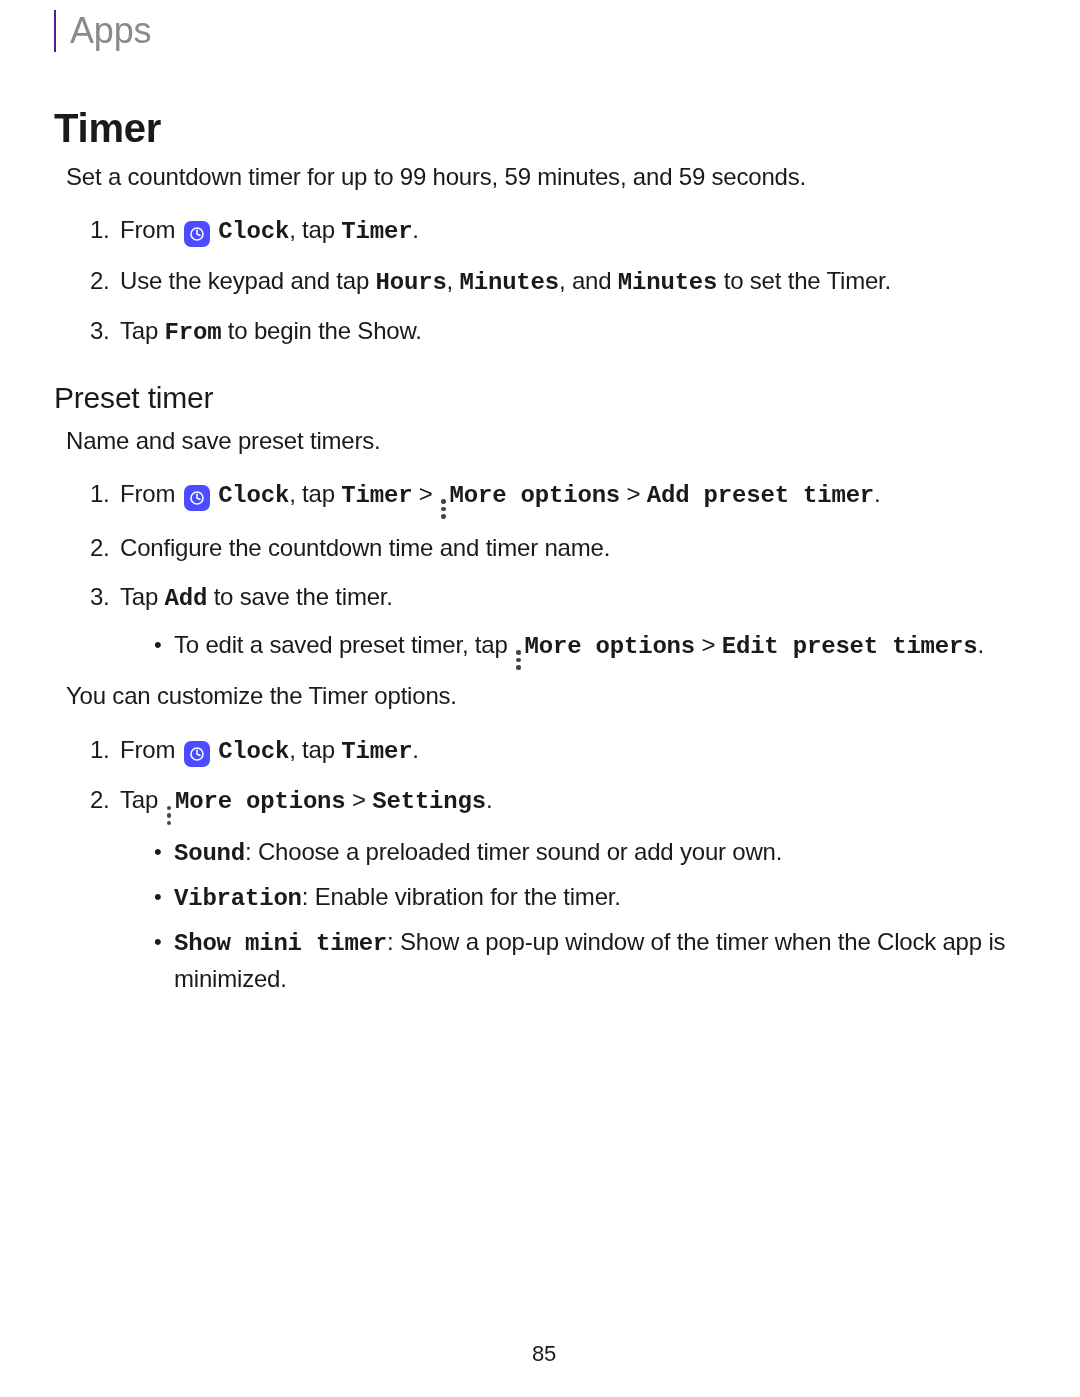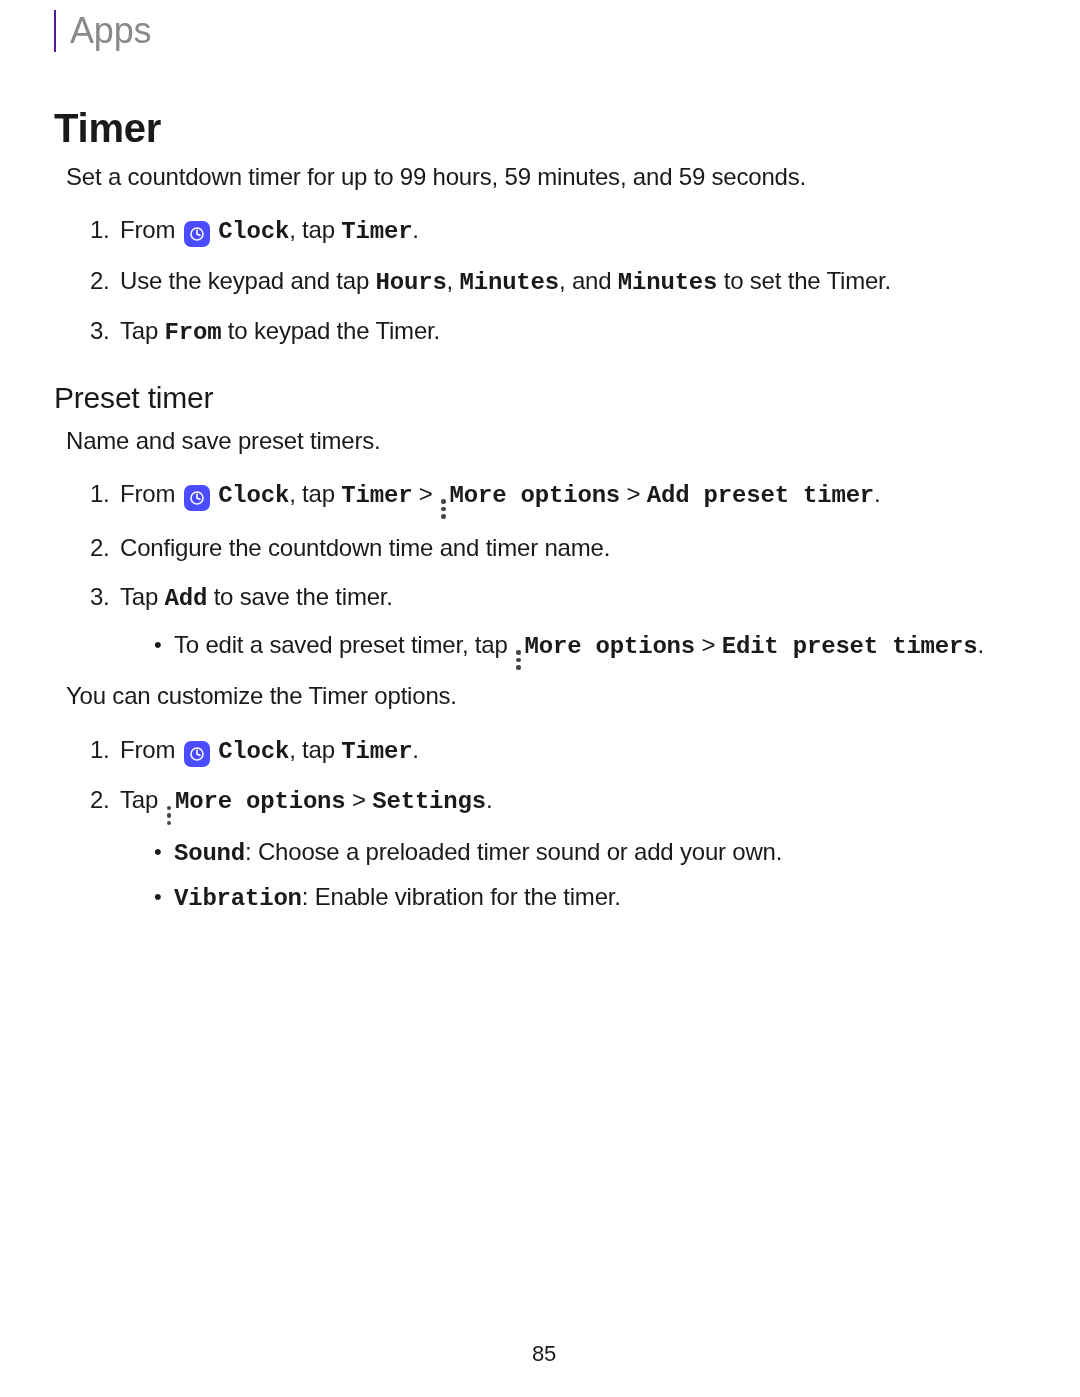--- a/index.html
+++ b/index.html
@@ -123,21 +123,21 @@
             <line x1="12" y1="12" x2="12" y2="7" stroke="#fff" stroke-width="2" stroke-linecap="round"></line>
             <line x1="12" y1="12" x2="16" y2="14" stroke="#fff" stroke-width="2" stroke-linecap="round"></line>
           </svg>
         </span>
       <span class="b">Clock</span><span>, tap </span><span class="b">Timer</span><span>.</span>
     </li>
     <li>
       <span>Use the keypad and tap </span><span class="b">Hours</span><span>, </span><span class="b">Minutes</span><span>, and </span><span class="b">Minutes</span><span> to set the Timer.</span>
     </li>
     <li>
-      <span>Tap </span><span class="b">From</span><span> to keypad the Timer.</span>
+      <span>Tap </span><span class="b">From</span><span> to begin the Show.</span>
       <ul class="sub-bullets">
       </ul>
     </li>
   </ol>
 
   <h2 class="sub">Preset timer</h2>
   <p class="intro">Name and save preset timers.</p>
 
   <ol class="steps">
     <li>
@@ -188,19 +188,22 @@
           <span></span>
           <span></span>
         </span><span class="b">More options</span><span> &gt; </span><span class="b">Settings</span><span>.</span>
       <ul class="sub-bullets">
         <li>
           <span class="b">Sound</span><span>: Choose a preloaded timer sound or add your own.</span>
         </li>
         <li>
           <span class="b">Vibration</span><span>: Enable vibration for the timer.</span>
         </li>
+        <li>
+          <span class="b">Show mini timer</span><span>: Show a pop-up window of the timer when the Clock app is minimized.</span>
+        </li>
       </ul>
     </li>
   </ol>
 
 </div>
 
 <div class="pagenum">85</div>
 
 </body></html>

